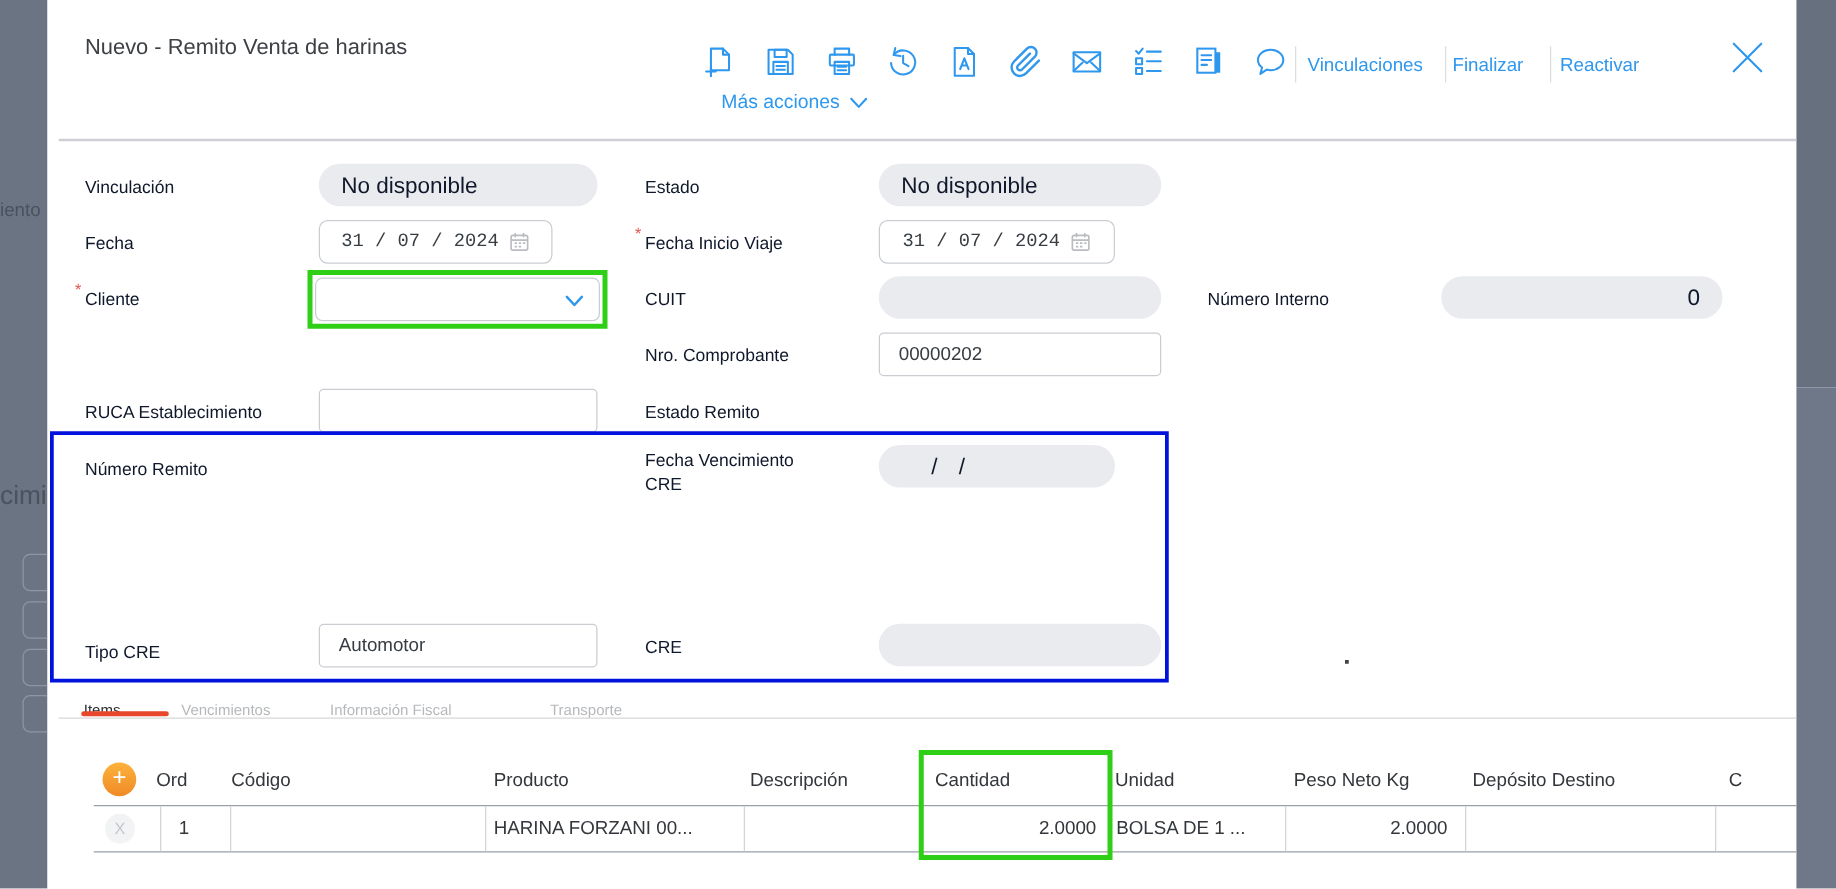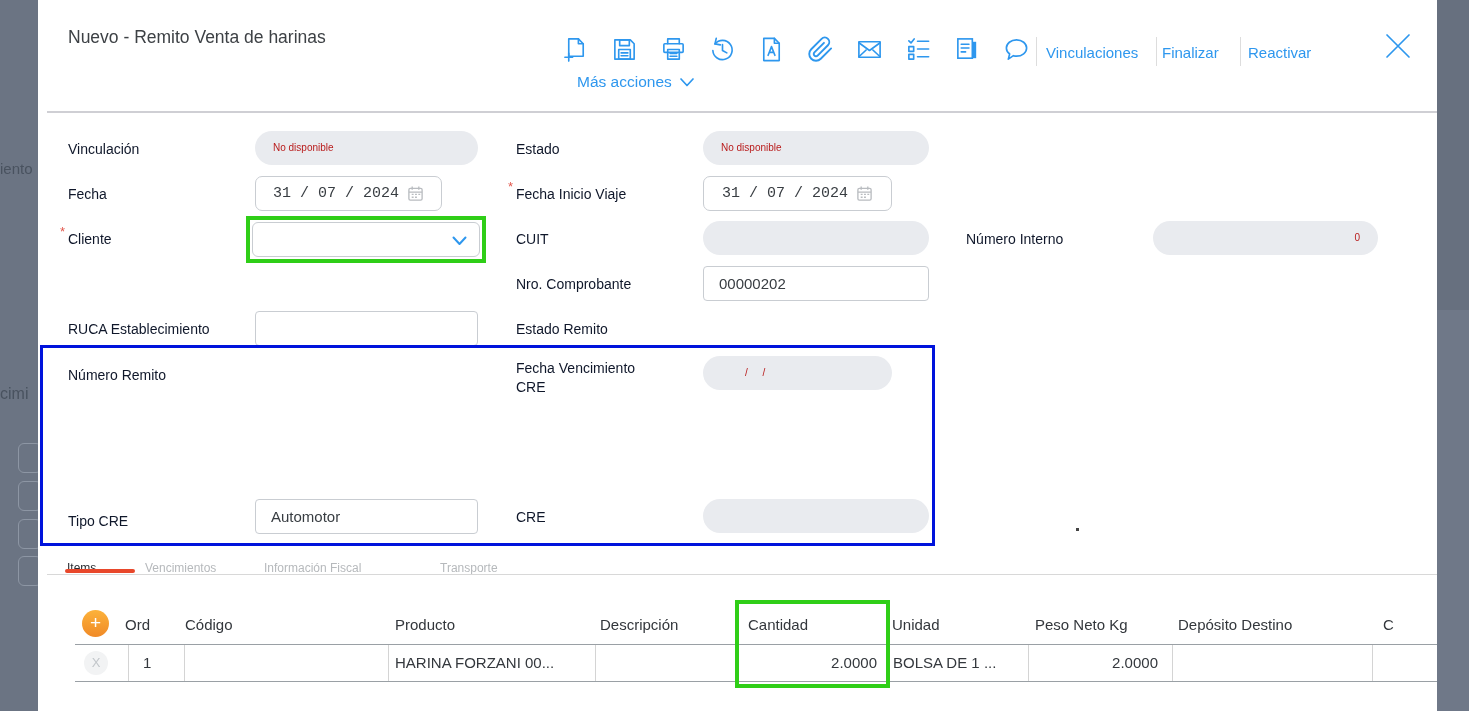--- a/index.html
+++ b/index.html
@@ -5,21 +5,21 @@
   * { margin:0; padding:0; box-sizing:border-box; }
   body { font-family:"Liberation Sans", sans-serif; background:#fff; }
   .screen { position:relative; width:1469px; height:711px; overflow:hidden; background:#fff; }
 
   
   .bg-left  { position:absolute; left:0; top:0; width:38px; height:711px; background:#6b7483; overflow:hidden; }
   .bg-right-top    { position:absolute; left:1437px; top:0;     width:32px; height:310px; background:#67707f; }
   .bg-right-bottom { position:absolute; left:1437px; top:310px; width:32px; height:401px; background:#6f7888; }
   .bg-frag { position:absolute; color:#49525f; white-space:nowrap; }
   .bg-frag.f1 { left:0; top:160px; font-size:15px; }
-  .bg-frag.f2 { left:0; top:385px; font-size:16px; }
+  .bg-frag.f2 { left:0; top:385px; font-size:21px; }
   .bg-btn { position:absolute; left:18px; width:24px; height:30px; border:1px solid #8d96a4; border-radius:6px; }
   .bg-btn.b1{top:443px} .bg-btn.b2{top:481px} .bg-btn.b3{top:519px} .bg-btn.b4{top:556px}
 
   .modal { position:absolute; left:38px; top:0; width:1399px; height:711px; background:#fff; }
 
   
   .title { position:absolute; left:30px; top:26px; font-size:17.5px; line-height:22px; color:#3d4145; }
   .toolbar { position:absolute; left:524px; top:36px; display:flex; gap:22px; }
   .ticon { width:27px; height:27px; display:inline-block; cursor:pointer; }
   .ticon svg, .uicon svg { display:block; }
@@ -28,21 +28,21 @@
   .hdr-sep { position:absolute; top:37px; width:1px; height:29px; background:#ddd; }
   .sep1{left:998px} .sep2{left:1118px} .sep3{left:1202px}
   .hlink { position:absolute; top:44px; font-size:15px; color:#2e97ee; cursor:pointer; }
   .lk1{left:1008px} .lk2{left:1124px} .lk3{left:1210px}
   .close { position:absolute; left:1345px; top:31px; width:30px; height:30px; cursor:pointer; }
   .hrule { position:absolute; left:9px; top:111px; width:1390px; height:2px; background:#cfcfd4; }
 
   
   .lbl { position:absolute; font-size:14px; color:#0f172a; }
   .req { position:absolute; color:#e2574c; font-size:13px; }
-  .pill { position:absolute; height:34px; background:#e9ebef; border-radius:17px; font-size:10px; color:#b91c1c; line-height:34px; padding:0 18px; }
+  .pill { position:absolute; height:34px; background:#e9ebef; border-radius:17px; font-size:18px; color:#0f172a; line-height:34px; padding:0 18px; }
   .inp { position:absolute; height:35px; background:#fff; border:1px solid #c9cdd2; border-radius:4px; font-size:15px; color:#383d42; padding:0 15px; font-family:inherit; outline:none; }
   .datebox { position:absolute; height:35px; background:#fff; border:1px solid #c9cdd2; border-radius:7px; display:flex; align-items:center; justify-content:center; gap:8px; font-size:15px; color:#383d42; cursor:pointer;font-family:Liberation Mono, monospace; }
   .r-align { text-align:right; }
 
   .lbl-vinculacion{left:30px;top:141px} .pill-vinculacion{left:217px;top:131px;width:223px}
   .lbl-estado{left:478px;top:141px}     .pill-estado{left:665px;top:131px;width:226px}
   .lbl-fecha{left:30px;top:186px}       .date-fecha{left:217px;top:176px;width:187px}
   .req-fiv{left:470px;top:179px}        .lbl-fiv{left:478px;top:186px} .date-fiv{left:665px;top:176px;width:189px}
   .req-cliente{left:22px;top:224px}     .lbl-cliente{left:30px;top:231px}
   .sel-cliente-hl { position:absolute; left:208px; top:216px; width:240px; height:47px; border:4px solid #2fce17; }

